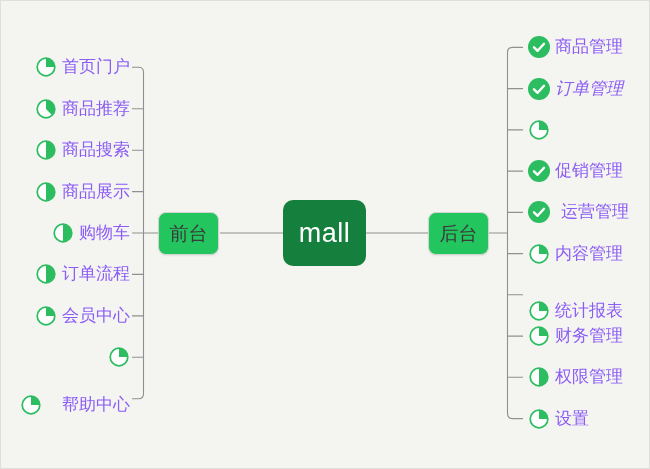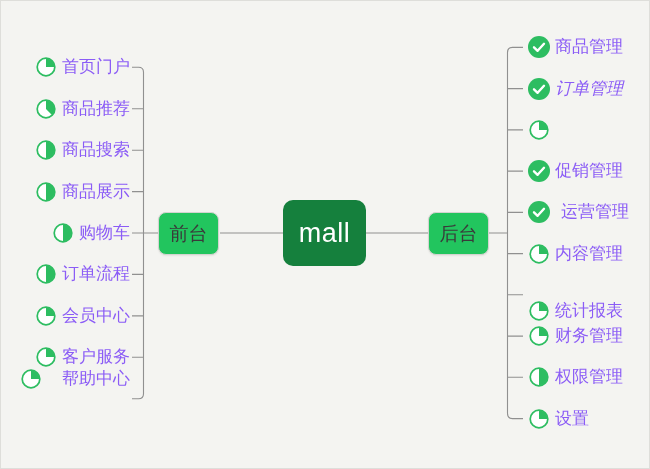--- a/index.html
+++ b/index.html
@@ -142,23 +142,22 @@
         </span>
         <span class="label">会员中心</span>
       </div>
       <div class="row left" style="top: 346.3px;">
         <span class="iconbox">
           <svg width="20" height="20" viewBox="0 0 20 20">
             <circle cx="10" cy="10" r="8.8" fill="#ffffff" stroke="#2dbd61" stroke-width="1.7"></circle>
             <path d="M10 10 L10 1.5 A8.5 8.5 0 0 1 18.50 10.00 Z" fill="#2dbd61"></path>
           </svg>
         </span>
-        <span class="label">客户服务</span>
-      </div>
-      <div class="row left" style="top: 368px; gap: 20px;">
+      </div>
+      <div class="row left" style="top: 394px; gap: 20px;">
         <span class="iconbox">
           <svg width="20" height="20" viewBox="0 0 20 20">
             <circle cx="10" cy="10" r="8.8" fill="#ffffff" stroke="#2dbd61" stroke-width="1.7"></circle>
             <path d="M10 10 L10 1.5 A8.5 8.5 0 0 1 18.50 10.00 Z" fill="#2dbd61"></path>
           </svg>
         </span>
         <span class="label">帮助中心</span>
       </div>
     </div>
   <div id="back-items">

